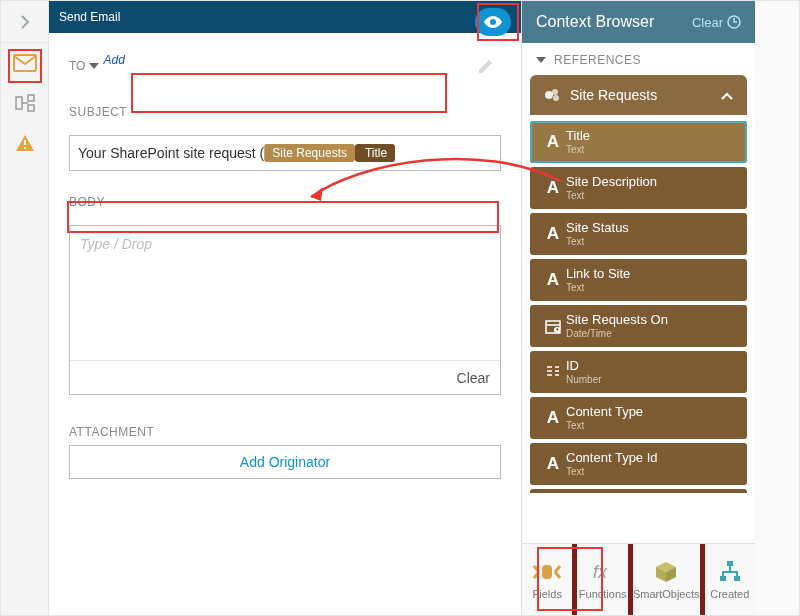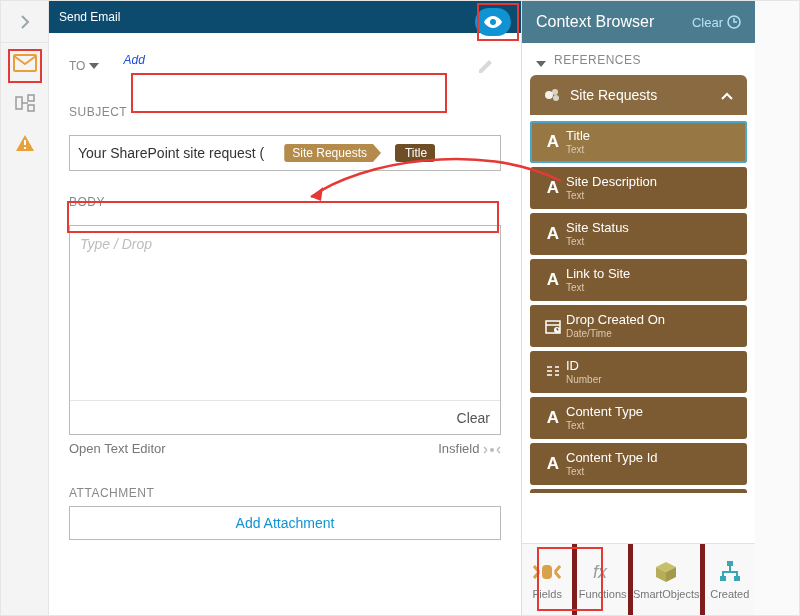--- a/index.html
+++ b/index.html
@@ -14,53 +14,53 @@
   .centerpane .hdr { height:32px; background:#0c4a6e; color:#fff; display:flex; align-items:center; padding:0 10px; font-size:12px; position:relative; }
   .hdr-eye { width:36px; height:28px; background:#0f93d2; border-radius:14px; display:flex; align-items:center; justify-content:center; position:absolute; right:10px; top:7px; }
 
   .rightpane { position:absolute; left:520px; top:0; width:234px; height:100%; background:#fff; border-left:1px solid #dedede; }
   .rightpane .hdr2 { height:42px; background:#4b7b8f; color:#fff; display:flex; align-items:center; padding:0 14px; font-size:16px; }
   .recent { margin-left:auto; color:#b5e3f5; font-size:13px; display:flex; align-items:center; gap:4px; }
 
   .search { height:40px; border-bottom:1px solid #eee; display:flex; align-items:center; padding:0 14px; color:#b3b3b3; font-style:italic; font-size:14px; }
   .search .mag { margin-left:auto; }
 
-  .refs-hdr { padding:10px 14px 8px 14px; color:#888; font-size:12px; letter-spacing:.5px; display:flex; align-items:flex-end; gap:8px; }
+  .refs-hdr { padding:10px 14px 8px 14px; color:#888; font-size:12px; letter-spacing:.5px; display:flex; align-items:center; gap:8px; }
 
   .sr-head { height:40px; background:#8a6a40; color:#fff; display:flex; align-items:center; padding:0 14px; font-size:14px; border-top-left-radius:6px; border-top-right-radius:6px; margin:0 8px; position:relative; }
   .sr-head .caret { margin-left:auto; }
 
   .fieldlist { margin:6px 8px 0 8px; height:372px; overflow:hidden; }
   .fld { height:42px; background:#7c5a32; color:#fff; display:flex; align-items:center; padding:0 10px; margin-bottom:4px; border-radius:3px; position:relative; }
   .fld.sel { background:#977844; box-shadow:0 0 0 2px #4aa7c7 inset; }
   .fld .ico { width:26px; display:flex; justify-content:center; font-weight:bold; font-size:16px; }
   .fld .txt { display:flex; flex-direction:column; line-height:1.1; }
   .fld .name { font-size:13px; }
   .fld .typ { font-size:10px; color:#d9c9b0; }
 
   .tabsbar { position:absolute; bottom:0; left:0; width:100%; height:72px; background:#f8f8f8; border-top:1px solid #e2e2e2; display:flex; }
   .tab { flex:1; display:flex; flex-direction:column; align-items:center; justify-content:center; gap:4px; font-size:11px; color:#777; border-right:5px solid #7f1d1d; }
   .tab:last-child { border-right:none; }
 
   
   .section-label { color:#888; font-size:12px; letter-spacing:.5px; padding:24px 20px 10px 20px; }
-  .to-row { display:flex; align-items:flex-start; padding:16px 20px 0 20px; gap:24px; }
+  .to-row { display:flex; align-items:flex-start; padding:16px 20px 0 20px; gap:4px; }
   .to-lbl { color:#888; font-size:12px; padding-top:10px; display:flex; align-items:center; gap:4px; }
   .to-field { flex:1; }
   .to-input { height:36px; border:1px solid #b9b9b9; display:flex; align-items:center; padding:0 6px; gap:6px; }
   .orig-ico { width:26px; height:26px; background:#8ab958; display:flex; align-items:center; justify-content:center; }
   .add-link { color:#1d4ed8; font-size:12px; padding-top:4px; display:inline-block;font-style:italic; }
   .edit-ico { width:30px; height:30px; display:flex; align-items:center; justify-content:center; color:#cfcfcf; border:1px solid transparent; margin-top:2px; }
 
-  .subj-box { margin:6px 20px 0 20px; height:36px; border:1px solid #b9b9b9; display:flex; align-items:center; padding:0 8px; font-size:14px; color:#333; gap:20px;text-align:right; }
+  .subj-box { margin:6px 20px 0 20px; height:36px; border:1px solid #b9b9b9; display:flex; align-items:center; padding:0 8px; font-size:14px; color:#333; gap:0;text-align:right; }
   .chip { background:#a07a3e; color:#fff; padding:2px 8px; font-size:12px; border-radius:3px; position:relative; display:inline-flex; align-items:center; }
   .chip.first { background:#b58b4c; padding-right:14px; clip-path: polygon(0 0, calc(100% - 8px) 0, 100% 50%, calc(100% - 8px) 100%, 0 100%); }
   .chip.second { background:#6f4e26; padding-left:10px; margin-left:-6px; }
 
-  .body-box { margin:6px 20px 0 20px; height:210px; border:1px solid #b9b9b9; display:flex; flex-direction:column; }
+  .body-box { margin:6px 20px 0 20px; height:170px; border:1px solid #b9b9b9; display:flex; flex-direction:column; }
   .body-input { flex:1; padding:10px; color:#bdbdbd; font-style:italic; font-size:14px; }
   .body-foot { height:34px; border-top:1px solid #e5e5e5; display:flex; justify-content:flex-end; align-items:center; padding:0 10px; color:#555; font-size:14px; }
   .belowbody { display:flex; justify-content:space-between; padding:6px 20px 0 20px; color:#777; font-size:13px; }
 
   .attach-label { color:#888; font-size:12px; letter-spacing:.5px; padding:30px 20px 6px 20px; }
   .attach-box { margin:0 20px; height:34px; border:1px solid #b9b9b9; display:flex; align-items:center; justify-content:center; color:#0f93d2; font-size:14px; }
 
   
   .hl { position:absolute; border:2.5px solid #e53935; pointer-events:none; }
 
@@ -135,34 +135,24 @@
     <span class="chip second">Title</span>
   </div>
 
   <div class="section-label">BODY</div>
   <div class="body-box">
     <div class="body-input">Type / Drop</div>
     <div class="body-foot">
       <span>Clear</span>
     </div>
   </div>
-  <div class="belowbody">
-    <span>Open Text Editor</span>
-    <span>
-      <span>Insfield</span>
-      <svg width="18" height="10" viewBox="0 0 18 10" style="vertical-align:middle">
-          <path d="M4 5 L1 2 M4 5 L1 8 M14 5 L17 2 M14 5 L17 8" stroke="#bbb" stroke-width="1.5"></path>
-          <circle cx="9" cy="5" r="2" fill="#bbb"></circle>
-        </svg>
-    </span>
-  </div>
 
   <div class="attach-label">ATTACHMENT</div>
   <div class="attach-box">
-    <span>Add Attachment</span>
+    <span>Add Originator</span>
   </div>
 </div>
 
 <div class="rightpane">
   <div class="hdr2">
     <span>Context Browser</span>
     <span class="recent">
       <span>Clear</span>
       <svg width="14" height="14" viewBox="0 0 14 14">
           <circle cx="7" cy="7" r="6" fill="none" stroke="#b5e3f5" stroke-width="1.5"></circle>
@@ -227,21 +217,21 @@
       <div class="fld">
         <div class="ico">
           <svg width="16" height="16" viewBox="0 0 16 16">
             <rect x="1" y="3" width="14" height="12" fill="none" stroke="#fff" stroke-width="1.5"></rect>
             <path d="M1 7 H15" stroke="#fff" stroke-width="1.5"></path>
             <circle cx="12" cy="12" r="3" fill="#fff"></circle>
             <path d="M12 10 V12 H13.5" stroke="#7c5a32" stroke-width="1"></path>
           </svg>
         </div>
         <div class="txt">
-          <span class="name">Drop Created On</span>
+          <span class="name">Site Requests On</span>
           <span class="typ">Date/Time</span>
         </div>
       </div>
       <div class="fld">
         <div class="ico">
           <svg width="16" height="16" viewBox="0 0 16 16">
             <path d="M2 3 H7 M2 7 H7 M2 11 H7" stroke="#fff" stroke-width="1.5"></path>
             <path d="M10 3 H14 M10 7 H14 M10 11 H14" stroke="#fff" stroke-width="1.5"></path>
           </svg>
         </div>

